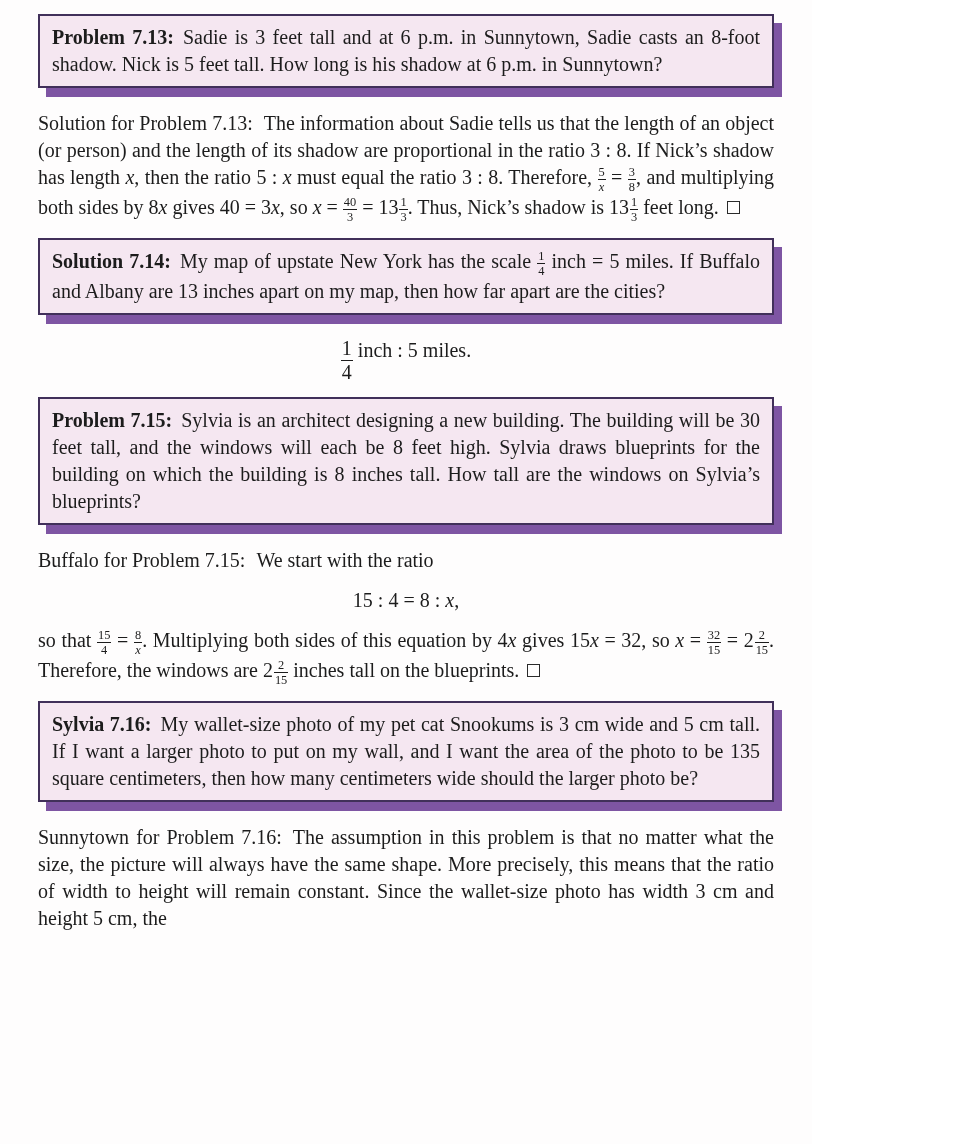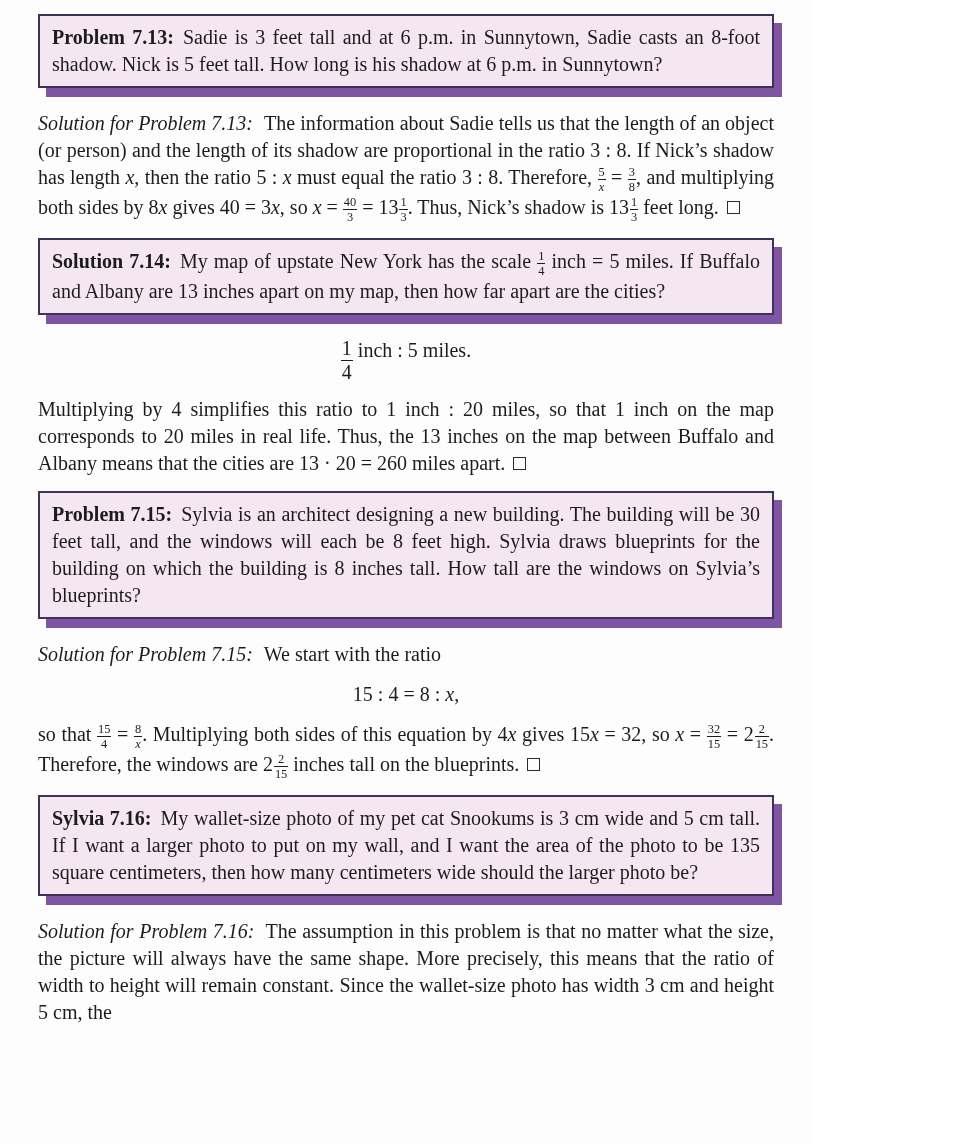--- a/index.html
+++ b/index.html
@@ -26,21 +26,21 @@
   .problem-box:first-child { margin-top: 0; }
   .para {
     margin: 13px 0;
     text-align: justify;
   }
   .display {
     margin: 11px 0;
     text-align: center;
   }
   .prob-label { font-weight: bold; margin-right: 9px; }
-  .sol-label  { font-style: italic; margin-right: 11px; }
+  .sol-label  { margin-right: 11px; }
   .var { font-style: italic; }
   .frac {
     display: inline-block;
     vertical-align: -0.55em;
     text-align: center;
     font-size: 0.62em;
     line-height: 1.15;
   }
   .frac .num { display: block; border-bottom: 1.4px solid currentColor; padding: 0 1px; }
   .frac .den { display: block; padding: 0 1px; }
@@ -67,37 +67,36 @@
     <span class="sol-label">Solution for Problem 7.13:</span><span>The information about Sadie tells us that the length of an object (or person) and the length of its shadow are proportional in the ratio 3 : 8. If Nick’s shadow has length <span class="var">x</span>, then the ratio 5 : <span class="var">x</span> must equal the ratio 3 : 8. Therefore, <span class="frac"><span class="num">5</span><span class="den var">x</span></span> = <span class="frac"><span class="num">3</span><span class="den">8</span></span>, and multiplying both sides by 8<span class="var">x</span> gives 40 = 3<span class="var">x</span>, so <span class="var">x</span> = <span class="frac"><span class="num">40</span><span class="den">3</span></span> = <span class="mixed"><span>13</span><span class="frac"><span class="num">1</span><span class="den">3</span></span></span>. Thus, Nick’s shadow is <span class="mixed"><span>13</span><span class="frac"><span class="num">1</span><span class="den">3</span></span></span> feet long. <span class="qed"></span></span>
   </p>
 
   <section class="problem-box">
     <span class="prob-label">Solution 7.14:</span><span>My map of upstate New York has the scale <span class="frac"><span class="num">1</span><span class="den">4</span></span> inch = 5 miles. If Buffalo and Albany are 13 inches apart on my map, then how far apart are the cities?</span>
   </section>
 
 
   <p class="display"><span class="frac"><span class="num">1</span><span class="den">4</span></span> inch : 5 miles.</p>
 
-  <p class="para">Multiplying by 4 simplifies this ratio to 1 inch : 20 miles, so that 1 inch on the map corresponds to 20 miles in real life. Thus, the 13 inches on the map between Buffalo and Albany means that the cities are 13 · 20 = 260 miles apart. <span class="qed"></span></p>
 
   <section class="problem-box">
     <span class="prob-label">Problem 7.15:</span><span>Sylvia is an architect designing a new building. The building will be 30 feet tall, and the windows will each be 8 feet high. Sylvia draws blueprints for the building on which the building is 8 inches tall. How tall are the windows on Sylvia’s blueprints?</span>
   </section>
 
   <p class="para">
-    <span class="sol-label">Solution for Problem 7.15:</span><span>We start with the ratio</span>
+    <span class="sol-label">Buffalo for Problem 7.15:</span><span>We start with the ratio</span>
   </p>
 
 
 
   <p class="display">15 : 4 = 8 : <span class="var">x</span>,</p>
 
   <p class="para">so that <span class="frac"><span class="num">15</span><span class="den">4</span></span> = <span class="frac"><span class="num">8</span><span class="den var">x</span></span>. Multiplying both sides of this equation by 4<span class="var">x</span> gives 15<span class="var">x</span> = 32, so <span class="var">x</span> = <span class="frac"><span class="num">32</span><span class="den">15</span></span> = <span class="mixed"><span>2</span><span class="frac"><span class="num">2</span><span class="den">15</span></span></span>. Therefore, the windows are <span class="mixed"><span>2</span><span class="frac"><span class="num">2</span><span class="den">15</span></span></span> inches tall on the blueprints. <span class="qed"></span></p>
 
   <section class="problem-box">
     <span class="prob-label">Sylvia 7.16:</span><span>My wallet-size photo of my pet cat Snookums is 3 cm wide and 5 cm tall. If I want a larger photo to put on my wall, and I want the area of the photo to be 135 square centimeters, then how many centimeters wide should the larger photo be?</span>
   </section>
 
   <p class="para">
-    <span class="sol-label">Solution for Problem 7.16:</span><span>The assumption in this problem is that no matter what the size, the picture will always have the same shape. More precisely, this means that the ratio of width to height will remain constant. Since the wallet-size photo has width 3 cm and height 5 cm, the</span>
+    <span class="sol-label">Sunnytown for Problem 7.16:</span><span>The assumption in this problem is that no matter what the size, the picture will always have the same shape. More precisely, this means that the ratio of width to height will remain constant. Since the wallet-size photo has width 3 cm and height 5 cm, the</span>
   </p>
 
 </div>
 
 </body></html>

